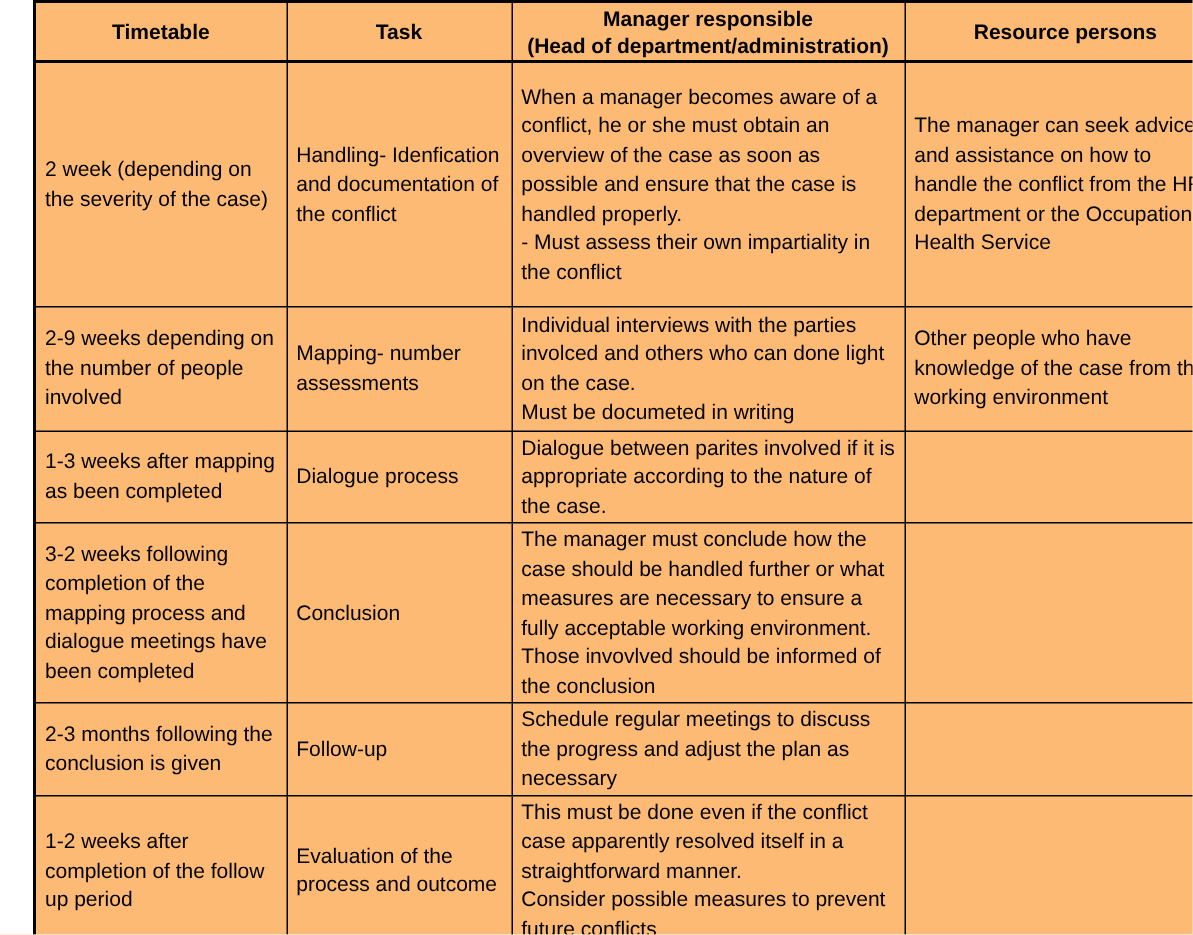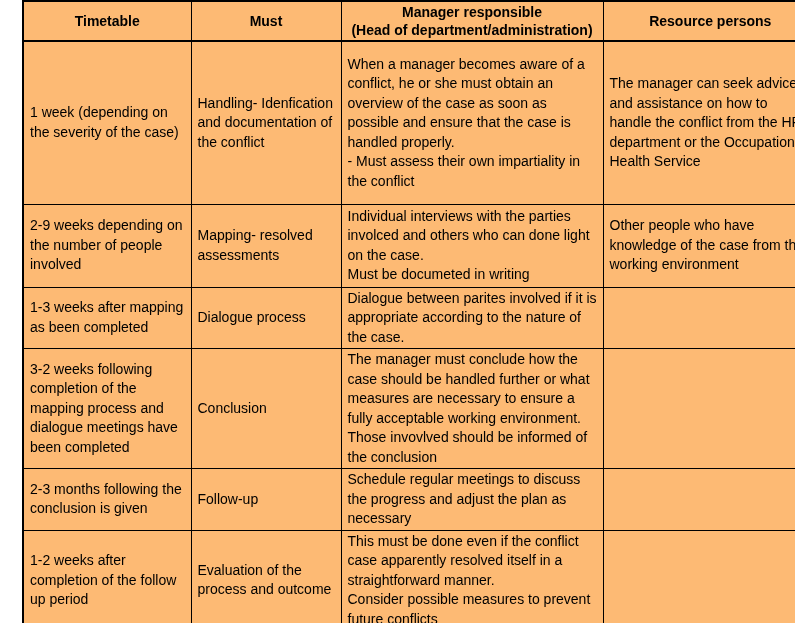--- a/index.html
+++ b/index.html
@@ -63,37 +63,37 @@
   <table class="doc-table">
     <colgroup>
       <col class="c1">
         <col class="c2">
         <col class="c3">
         <col class="c4">
     </colgroup>
     <thead>
       <tr class="hdr">
         <th>Timetable</th>
-        <th>Must</th>
+        <th>Task</th>
         <th>Manager responsible
 (Head of department/administration)</th>
         <th>Resource persons</th>
       </tr>
     </thead>
     <tbody>
       <tr class="r0">
-        <td>1 week (depending on the severity of the case)</td>
+        <td>2 week (depending on the severity of the case)</td>
         <td>Handling- Idenfication and documentation of the conflict</td>
         <td>When a manager becomes aware of a conflict, he or she must obtain an overview of the case as soon as possible and ensure that the case is handled properly.
 - Must assess their own impartiality in the conflict</td>
         <td>The manager can seek advice and assistance on how to handle the conflict from the HR- department or the Occupational Health Service</td>
       </tr>
       <tr class="r1">
         <td>2-9 weeks depending on the number of people involved</td>
-        <td>Mapping- resolved assessments</td>
+        <td>Mapping- number assessments</td>
         <td>Individual interviews with the parties involced and others who can done light on the case.
 Must be documeted in writing</td>
         <td>Other people who have knowledge of the case from the working environment</td>
       </tr>
       <tr class="r2">
         <td>1-3 weeks after mapping as been completed</td>
         <td>Dialogue process</td>
         <td>Dialogue between parites involved if it is appropriate according to the nature of the case.</td>
         <td></td>
       </tr>

